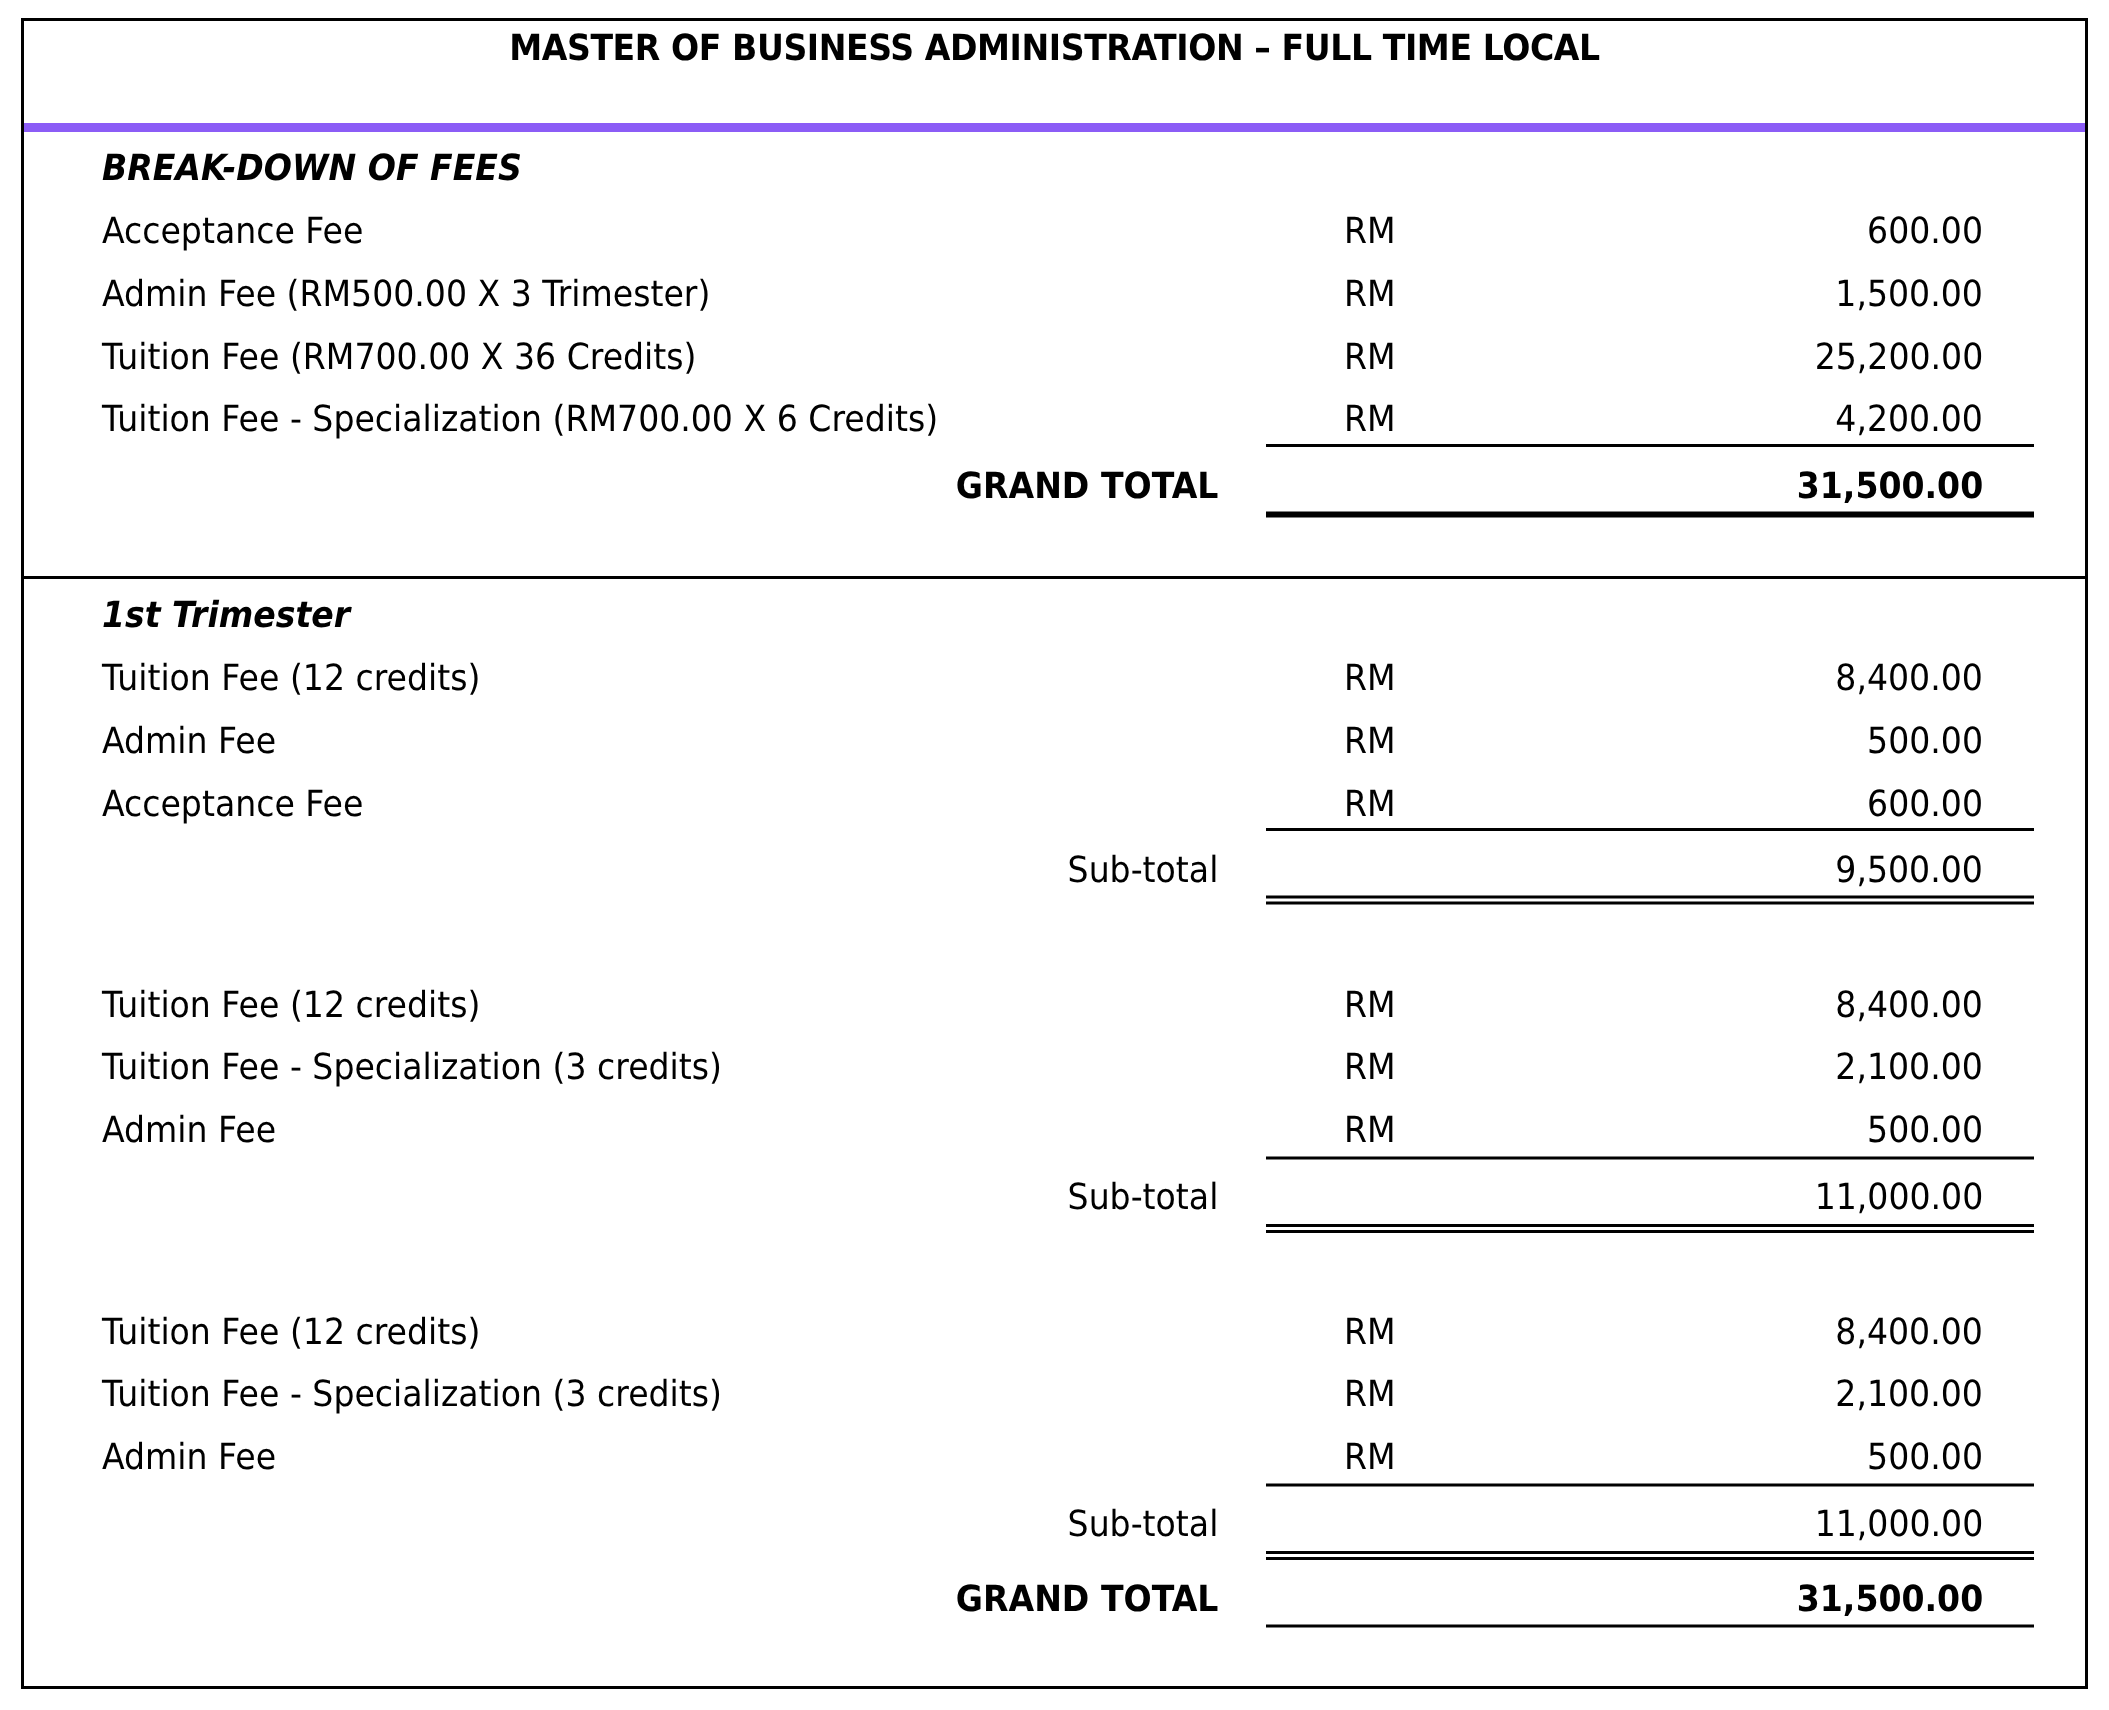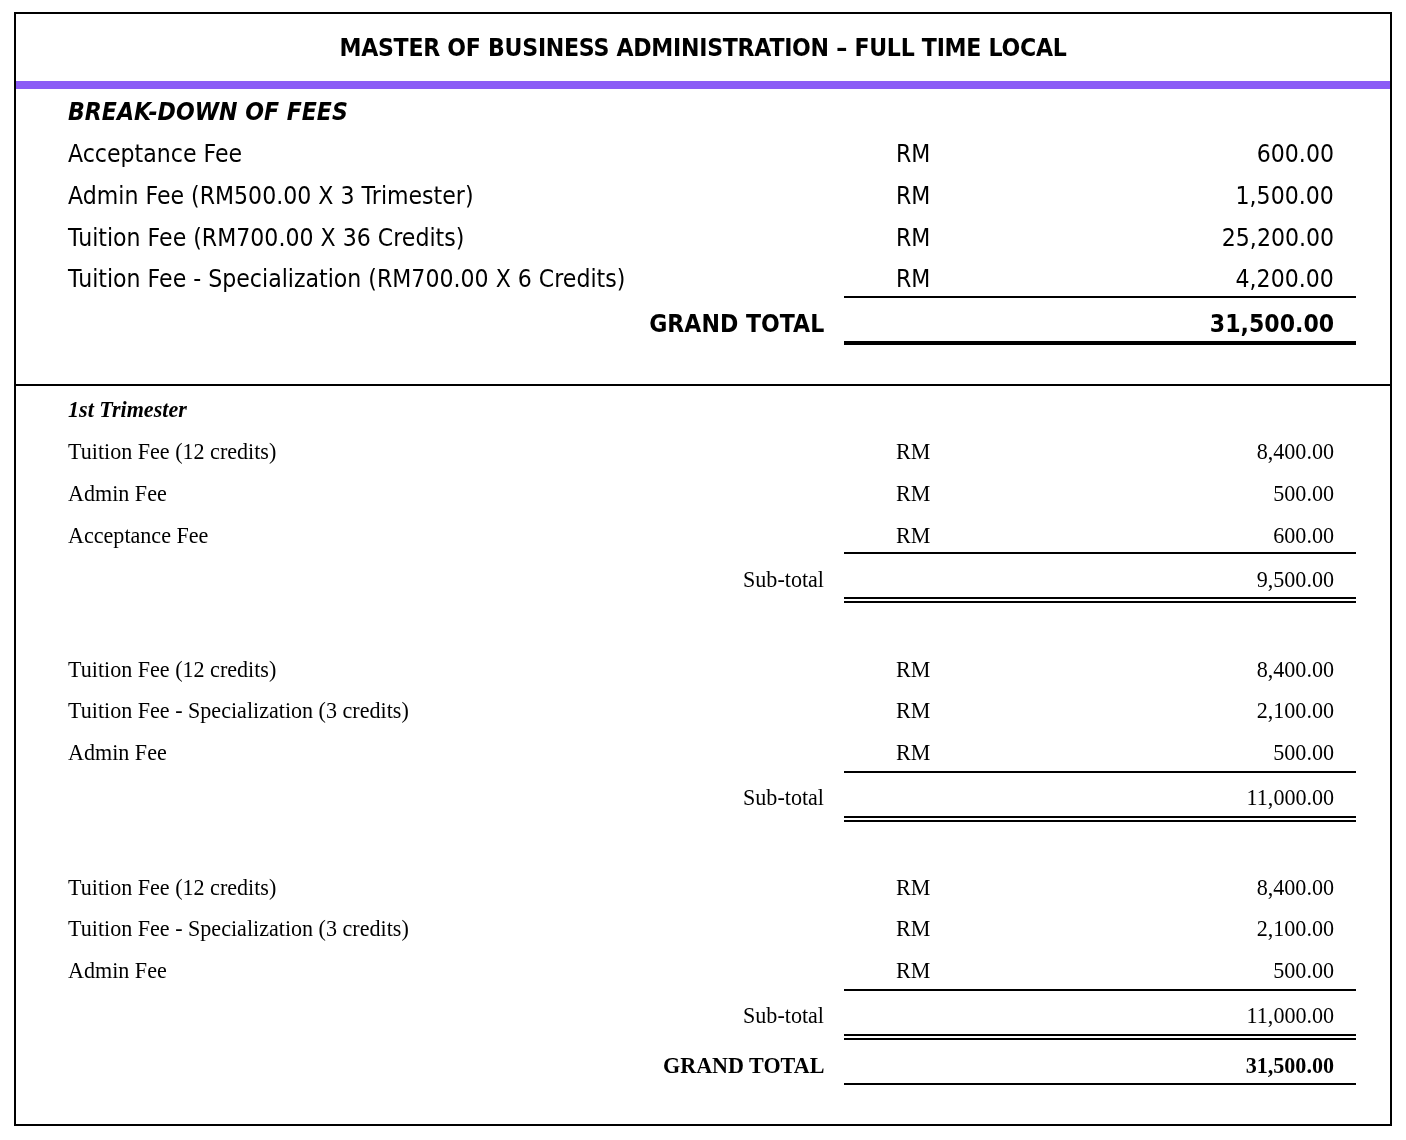--- a/index.html
+++ b/index.html
@@ -5,35 +5,35 @@
     html, body { margin: 0; padding: 0; background: #ffffff; }
     body {
       width: 1406px; height: 1140px; position: relative; overflow: hidden;
       font-family: "DejaVu Sans", sans-serif; color: #000;
     }
     .frame {
       position: absolute; left: 14px; top: 12px; width: 1378px; height: 1114px;
       border: 2px solid #000; box-sizing: border-box;
     }
     .title-band {
-      position: absolute; left: 0; top: 16px; right: 0; height: 59px;
-      border-bottom: 8px solid #8b5cf6; box-sizing: border-box;
+      position: absolute; left: 0; top: 0; right: 0; height: 74px;
+      border-bottom: 6px solid #8b5cf6; box-sizing: border-box;
     }
     .title {
       position: absolute; left: 0; right: 0; top: 4px; text-align: center;
       font-weight: bold; font-size: 24px; letter-spacing: -0.3px;
       transform: scaleX(0.92); transform-origin: center;
     }
     .section {
       position: absolute; left: 0; right: 0; box-sizing: border-box;
     }
     .sec-breakdown { top: 74px; height: 298px; border-bottom: 2px solid #000; }
-    .sec-trim { top: 372px; bottom: 0; font-family: Liberation Serif, serif; }
+    .sec-trim { top: 372px; bottom: 0; }
     .row {
-      position: absolute; left: 0; right: 4px; height: 42px; padding-left: 40px;
+      position: absolute; left: 0; right: 16px; height: 42px; padding-left: 40px;
     }
     .heading {
       position: absolute; left: 52px; font-weight: bold; font-style: italic;
       font-size: 24px; transform: scaleX(0.92); transform-origin: left;
     }
     .desc {
       position: absolute; left: 52px; font-size: 24px;
       transform: scaleX(0.92); transform-origin: left; white-space: nowrap;
     }
     .cur {

